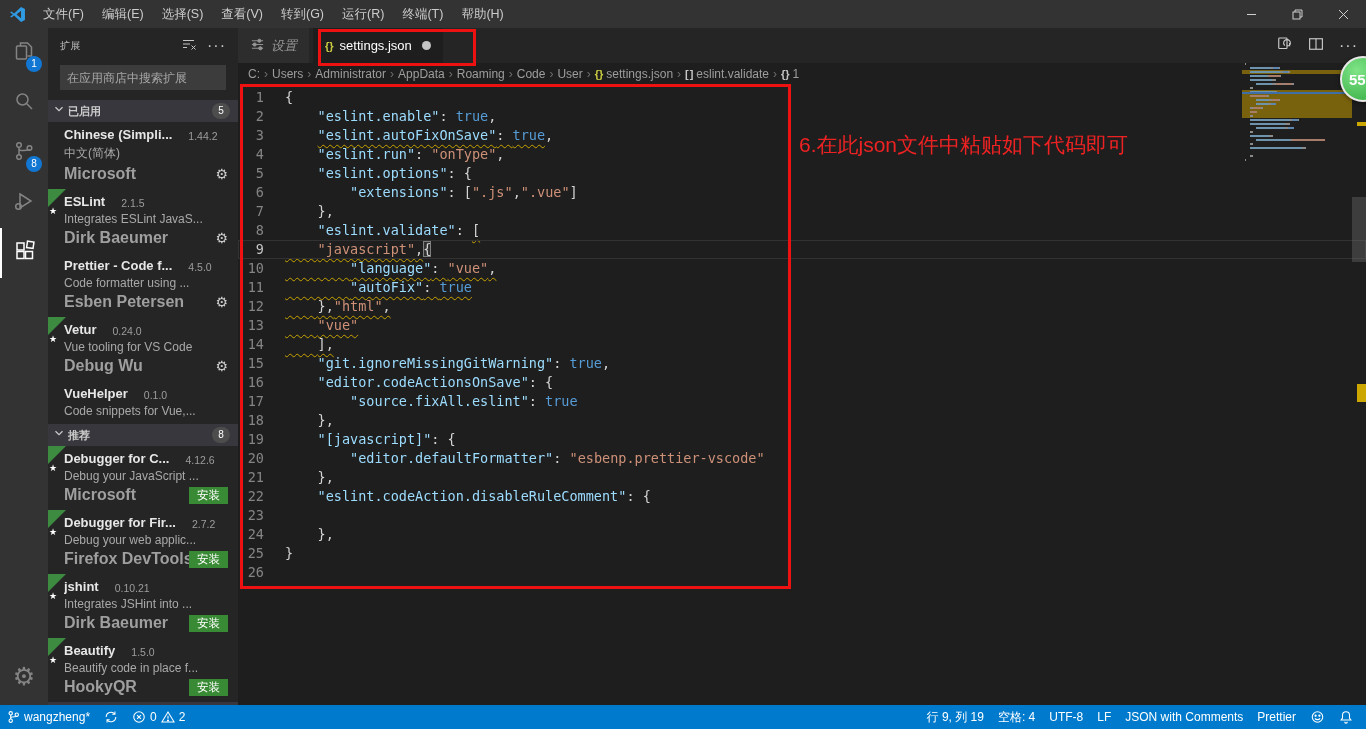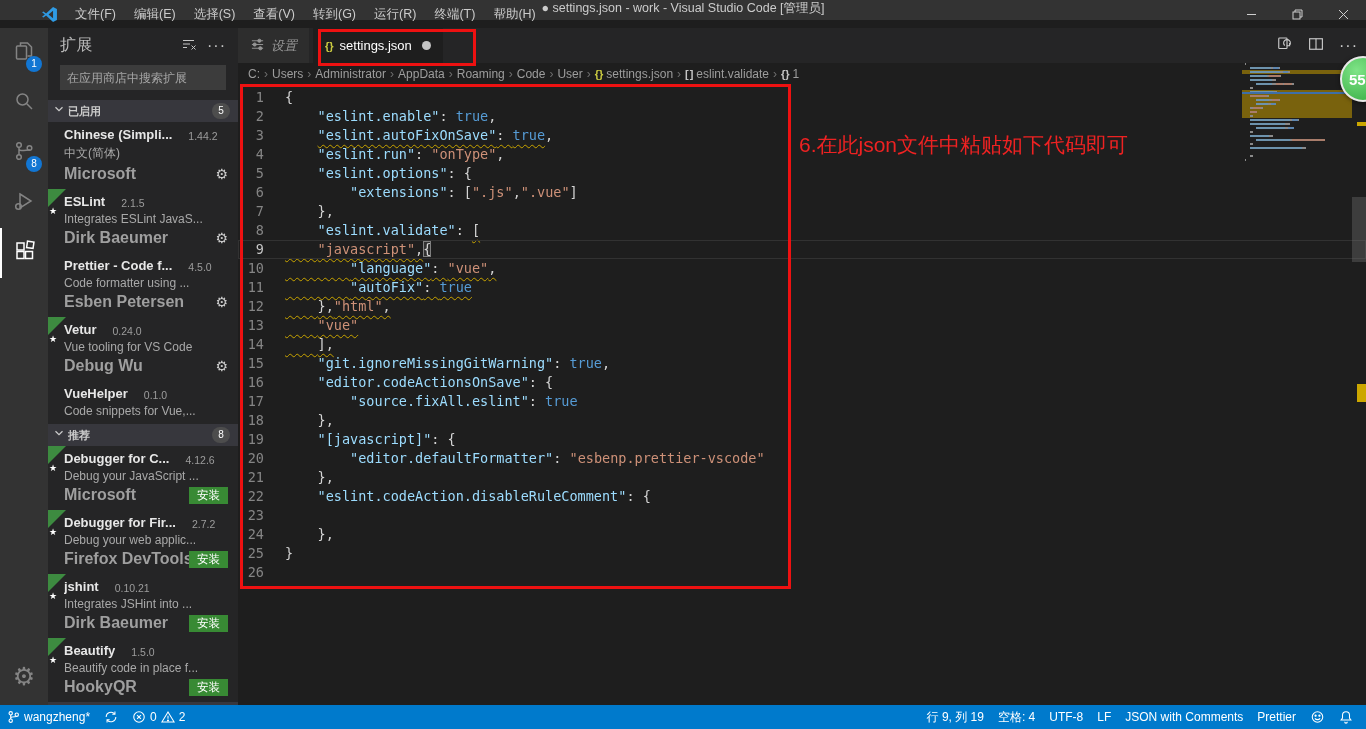--- a/index.html
+++ b/index.html
@@ -1,37 +1,37 @@
 <!DOCTYPE html>
 <html><head>
 <meta charset="utf-8">
 <style>
   * { margin:0; padding:0; box-sizing:border-box; }
   html,body { width:1366px; height:729px; overflow:hidden; background:#1e1e1e;
     font-family:"Liberation Sans", sans-serif; color:#cccccc; }
-  .titlebar { position:absolute; left:0; top:0; width:1366px; height:20px;
-    background:#333333; display:flex; z-index:5;padding-left:32px; }
+  .titlebar { position:absolute; left:0; top:0; width:1366px; height:28px;
+    background:#333333; display:flex; align-items:center; z-index:5; }
   .logo { width:34px; height:28px; display:flex; align-items:center; justify-content:center; }
   .menus { display:flex; }
   .menu-item { font-size:12.5px; color:#cccccc; padding:0 9px; line-height:28px; cursor:default; }
   .win-title { position:absolute; left:50%; transform:translateX(-50%); font-size:12.5px; color:#cccccc; white-space:nowrap; }
   .win-controls { position:absolute; right:0; top:0; display:flex; }
   .win-btn { width:46px; height:28px; display:flex; align-items:center; justify-content:center; color:#cfcfcf; }
   .main { position:absolute; top:28px; left:0; width:1366px; height:677px; display:flex; }
   
   .activitybar { width:48px; background:#333333; display:flex; flex-direction:column; align-items:center; position:relative; }
   .act-item { width:48px; height:50px; display:flex; align-items:center; justify-content:center; color:#848484; position:relative; }
   .act-item.active { color:#ffffff; border-left:2px solid #ffffff; }
   .act-badge { position:absolute; right:6px; bottom:6px; min-width:16px; height:16px; border-radius:9px;
     background:#1276d3; color:#fff; font-size:10px; line-height:16px; text-align:center; padding:0 3px; }
   .act-bottom { position:absolute; bottom:4px; left:0; width:48px; }
   
   .sidebar { width:190px; background:#252526; display:flex; flex-direction:column; overflow:hidden; }
   .sb-head { height:35px; display:flex; align-items:center; padding:0 12px; }
-  .sb-title { font-size:16px; color:#bbbbbb; flex:1; letter-spacing:.5px; }
+  .sb-title { font-size:10px; color:#bbbbbb; flex:1; letter-spacing:.5px; }
   .sb-actions { display:flex; gap:10px; color:#c5c5c5; align-items:center; }
   .sb-search { margin:2px 12px 10px 12px; }
   .sb-search input { width:100%; height:25px; background:#3c3c3c; border:1px solid #3c3c3c; color:#cccccc;
     font-size:12px; padding:0 6px; outline:none; font-family:"Liberation Sans",sans-serif; }
   .sb-search input::placeholder { color:#a6a6a6; }
   .section-header { height:22px; background:#37373d; display:flex; align-items:center; padding:0 8px 0 4px; gap:2px; }
   .section-label { font-size:11px; font-weight:bold; color:#cccccc; flex:1; }
   .badge { min-width:18px; height:16px; border-radius:9px; background:#4d4d4d; color:#ffffff;
     font-size:10px; line-height:16px; text-align:center; padding:0 4px; }
   .ext-item { position:relative; padding:5px 10px 6px 16px; }
@@ -111,21 +111,20 @@
   <nav class="menus" id="menubar">
       <span class="menu-item">文件(F)</span>
       <span class="menu-item">编辑(E)</span>
       <span class="menu-item">选择(S)</span>
       <span class="menu-item">查看(V)</span>
       <span class="menu-item">转到(G)</span>
       <span class="menu-item">运行(R)</span>
       <span class="menu-item">终端(T)</span>
       <span class="menu-item">帮助(H)</span>
     </nav>
-  <div class="win-title">● settings.json - work - Visual Studio Code [管理员]</div>
   <div class="win-controls">
     <div class="win-btn">
         <svg width="11" height="11" viewBox="0 0 11 11">
           <line x1="1" y1="5.5" x2="10" y2="5.5" stroke="#cfcfcf" stroke-width="1"></line>
         </svg>
       </div>
     <div class="win-btn">
         <svg width="11" height="11" viewBox="0 0 11 11" fill="none" stroke="#cfcfcf">
           <rect x="1" y="3" width="7" height="7"></rect>
           <path d="M3 3V1h7v7h-2"></path>

